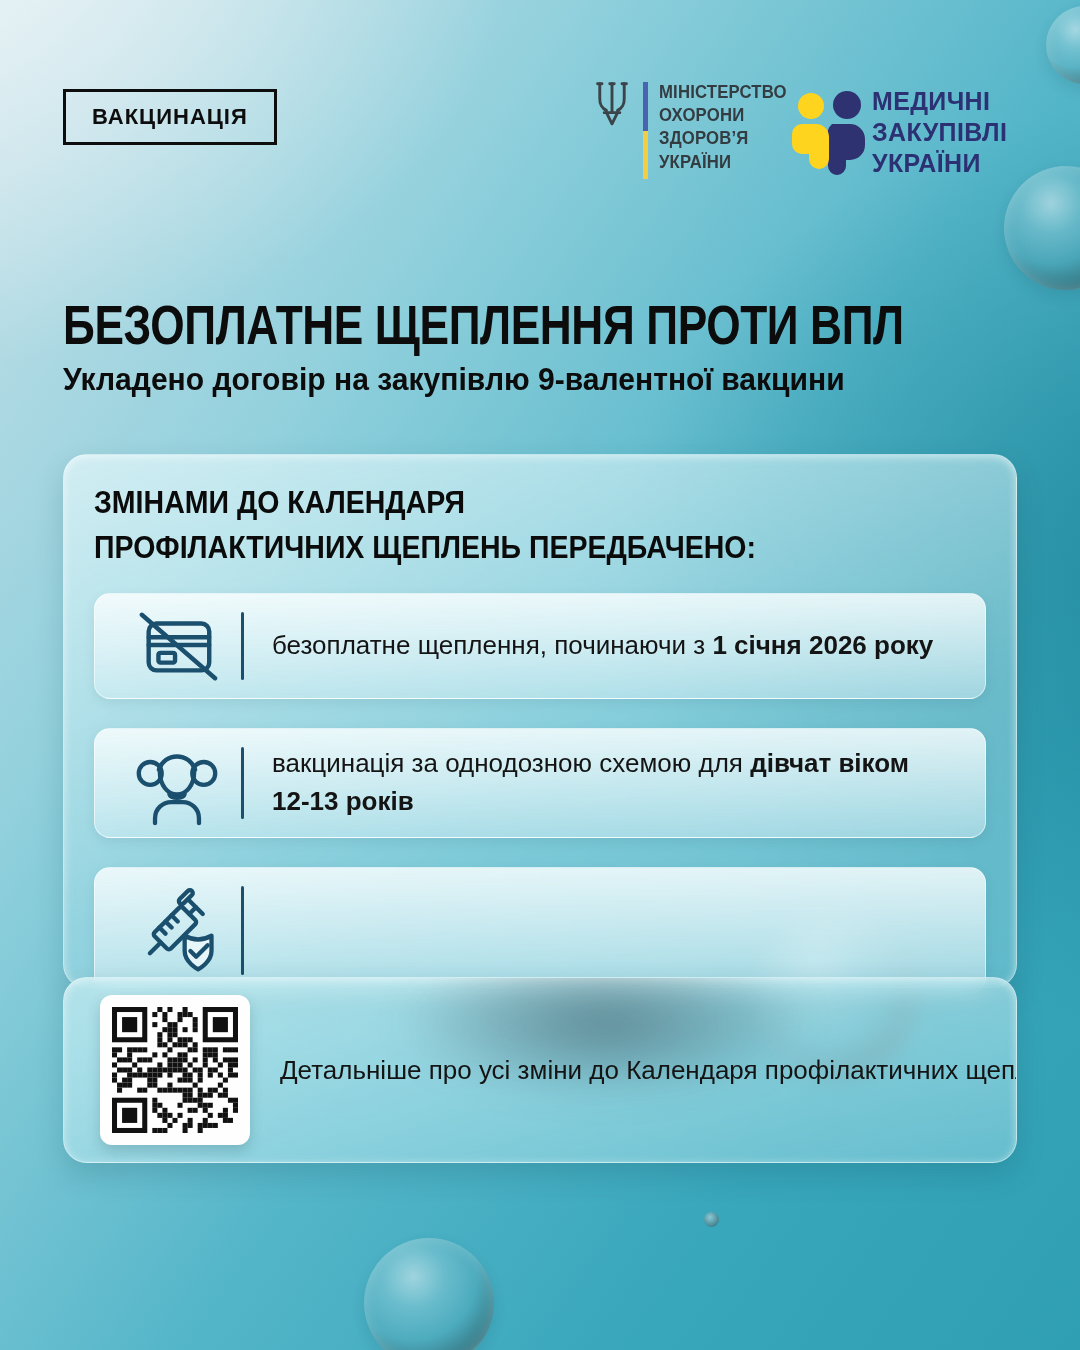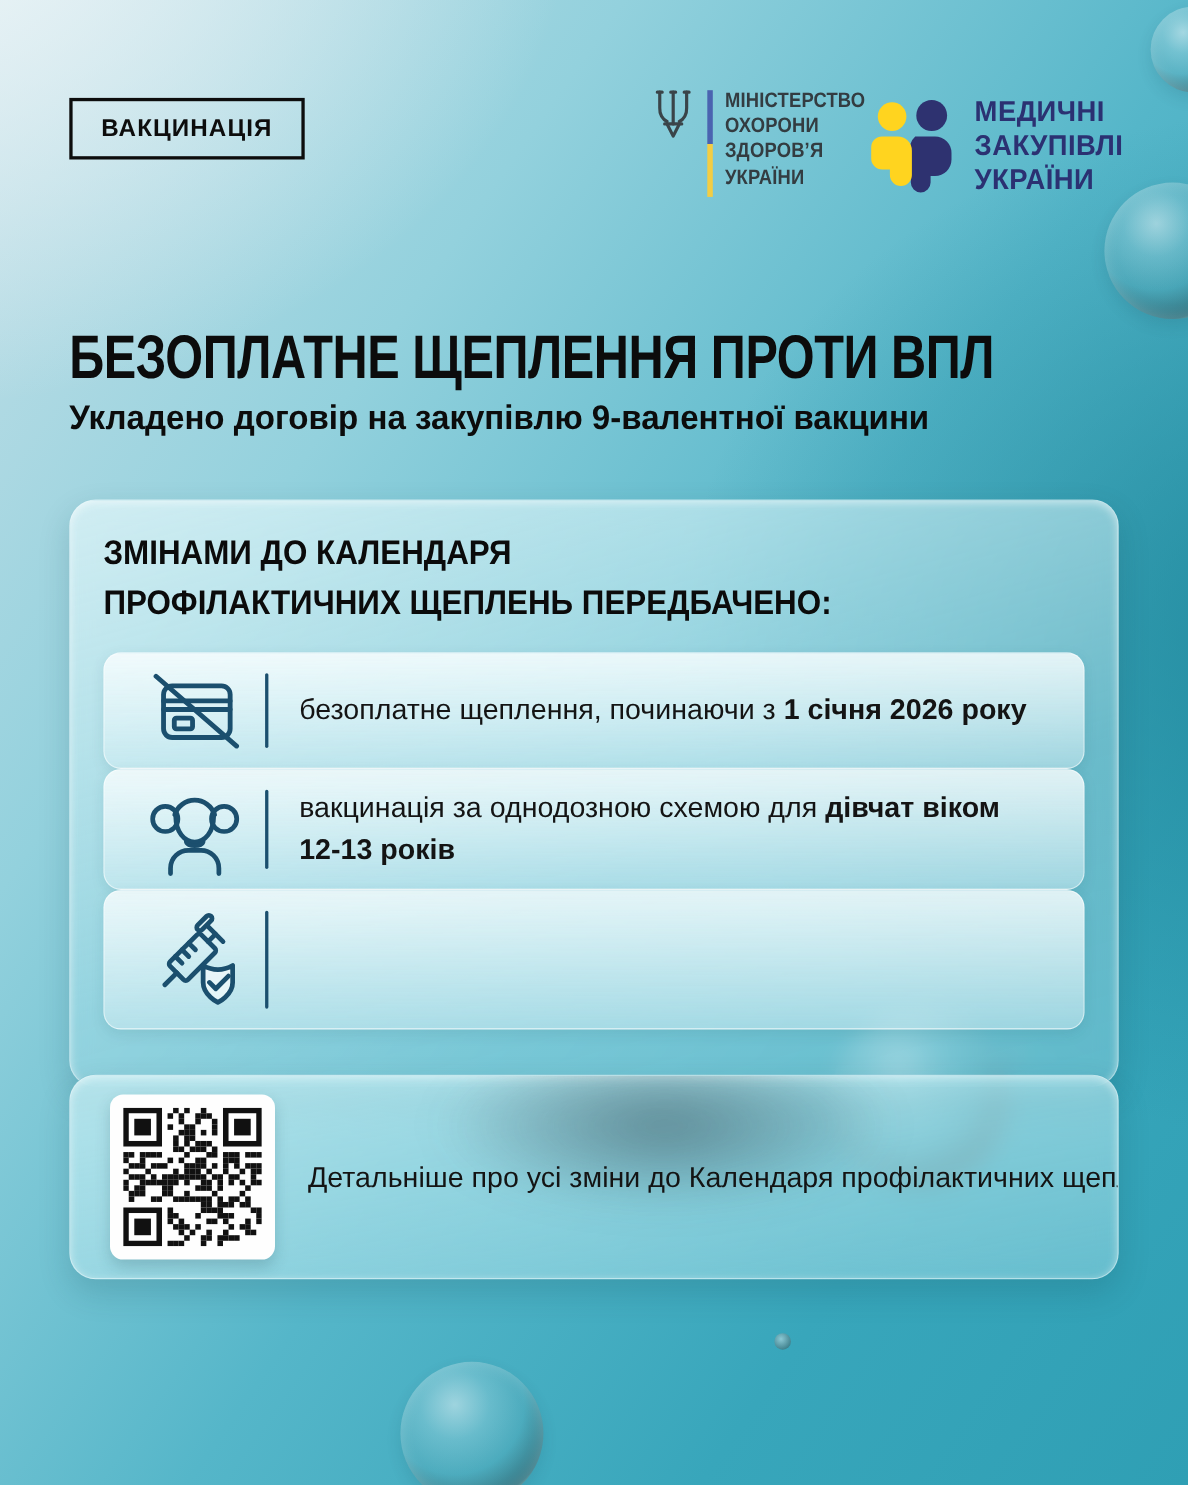--- a/index.html
+++ b/index.html
@@ -28,21 +28,21 @@
   
   .badge{
     position:absolute;left:63px;top:89px;z-index:3;
     border:3px solid #0d0d0d;padding:12px 26px;
     font-weight:bold;font-size:22px;letter-spacing:1px;color:#0d0d0d;white-space:nowrap;
   }
   .moh{position:absolute;left:592px;top:80px;z-index:3;display:flex;align-items:flex-start;gap:11px;}
   .moh .flagbar{width:5px;height:97px;margin-top:2px;background:linear-gradient(#4a63b0 0 50%, #f3cd43 50% 100%);}
   .moh .moh-text{font-size:19px;font-weight:bold;line-height:1.22;color:#333c41;
     transform:scaleX(0.88);transform-origin:left top;letter-spacing:0.2px;}
-  .mzu{position:absolute;left:790px;top:86px;z-index:3;display:flex;align-items:center;gap:14px;}
+  .mzu{position:absolute;left:790px;top:86px;z-index:3;display:flex;align-items:center;}
   .mzu .mzu-text{font-size:26px;font-weight:bold;line-height:1.2;color:#2b3172;letter-spacing:0.4px;
     transform:scaleX(0.96);transform-origin:left center;}
   
   .title{
     position:absolute;left:63px;top:292px;z-index:3;
     font-size:56px;font-weight:800;white-space:nowrap;color:#0c0c0c;
     transform:scaleX(0.79);transform-origin:left top;letter-spacing:-0.5px;
   }
   .subtitle{
     position:absolute;left:63px;top:362px;z-index:3;
@@ -56,21 +56,21 @@
     background:linear-gradient(165deg, rgba(226,246,249,0.72) 0%, rgba(166,221,231,0.5) 60%, rgba(150,214,226,0.45) 100%);
     border:1px solid rgba(255,255,255,0.5);
     box-shadow:0 12px 28px rgba(18,64,75,0.18), inset 0 2px 8px rgba(255,255,255,0.55);
     backdrop-filter:blur(10px);
     box-sizing:border-box;padding:26px 30px;
   }
   .card-heading{font-size:31px;font-weight:bold;line-height:1.45;color:#0b0b0b;
     transform:scaleX(0.92);transform-origin:left top;margin-bottom:22px;white-space:nowrap;}
   .card-heading span{display:block;}
   .row{
-    display:flex;align-items:center;margin:0 0 0 0;border-radius:16px;
+    display:flex;align-items:center;margin:0 0 29px 0;border-radius:16px;
     background:linear-gradient(180deg, rgba(252,255,255,0.82) 0%, rgba(214,240,246,0.5) 100%);
     border:1px solid rgba(255,255,255,0.55);
     box-shadow:0 4px 12px rgba(25,75,88,0.1);
     min-height:102px;box-sizing:border-box;padding:10px 18px;
   }
   .row-icon{width:128px;display:flex;justify-content:center;align-items:center;flex:0 0 128px;}
   .row-divider{width:3px;align-self:stretch;margin:8px 0;background:#1b4f6e;border-radius:2px;flex:0 0 3px;}
   .row-text{flex:1;padding:0 16px 0 28px;font-size:26px;line-height:1.45;color:#141414;}
   .row-text b{font-weight:bold;}
   

